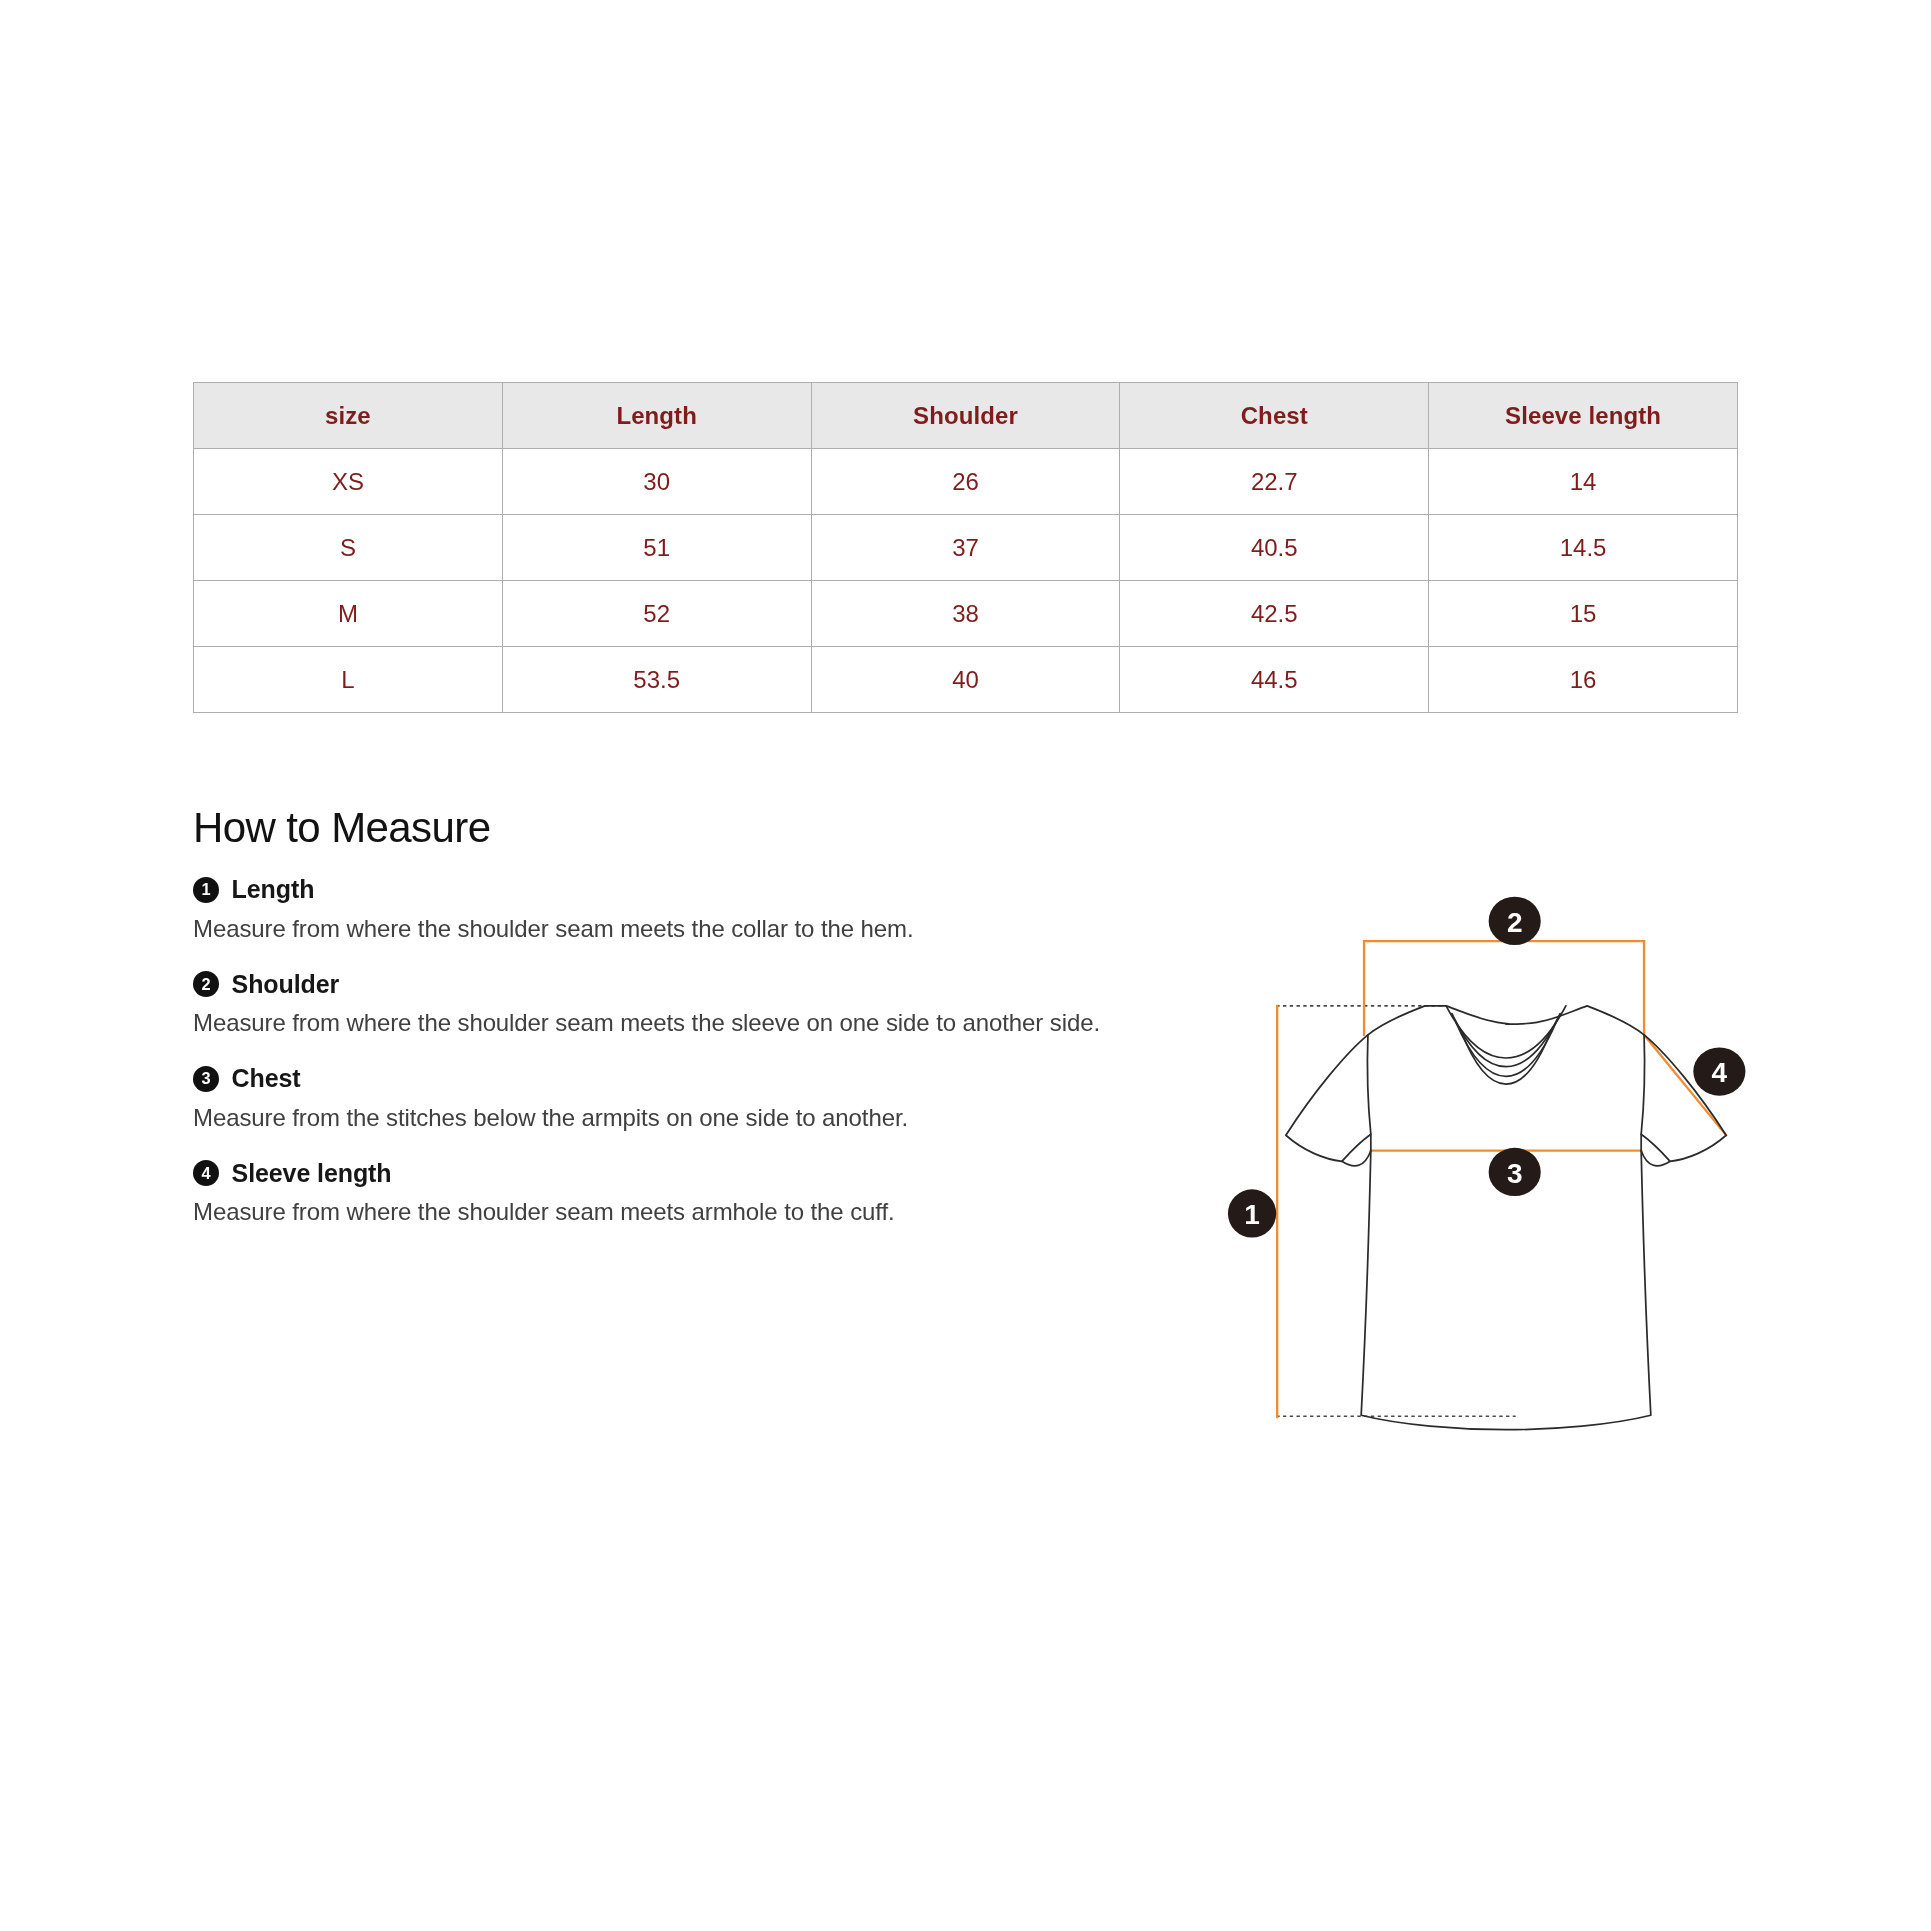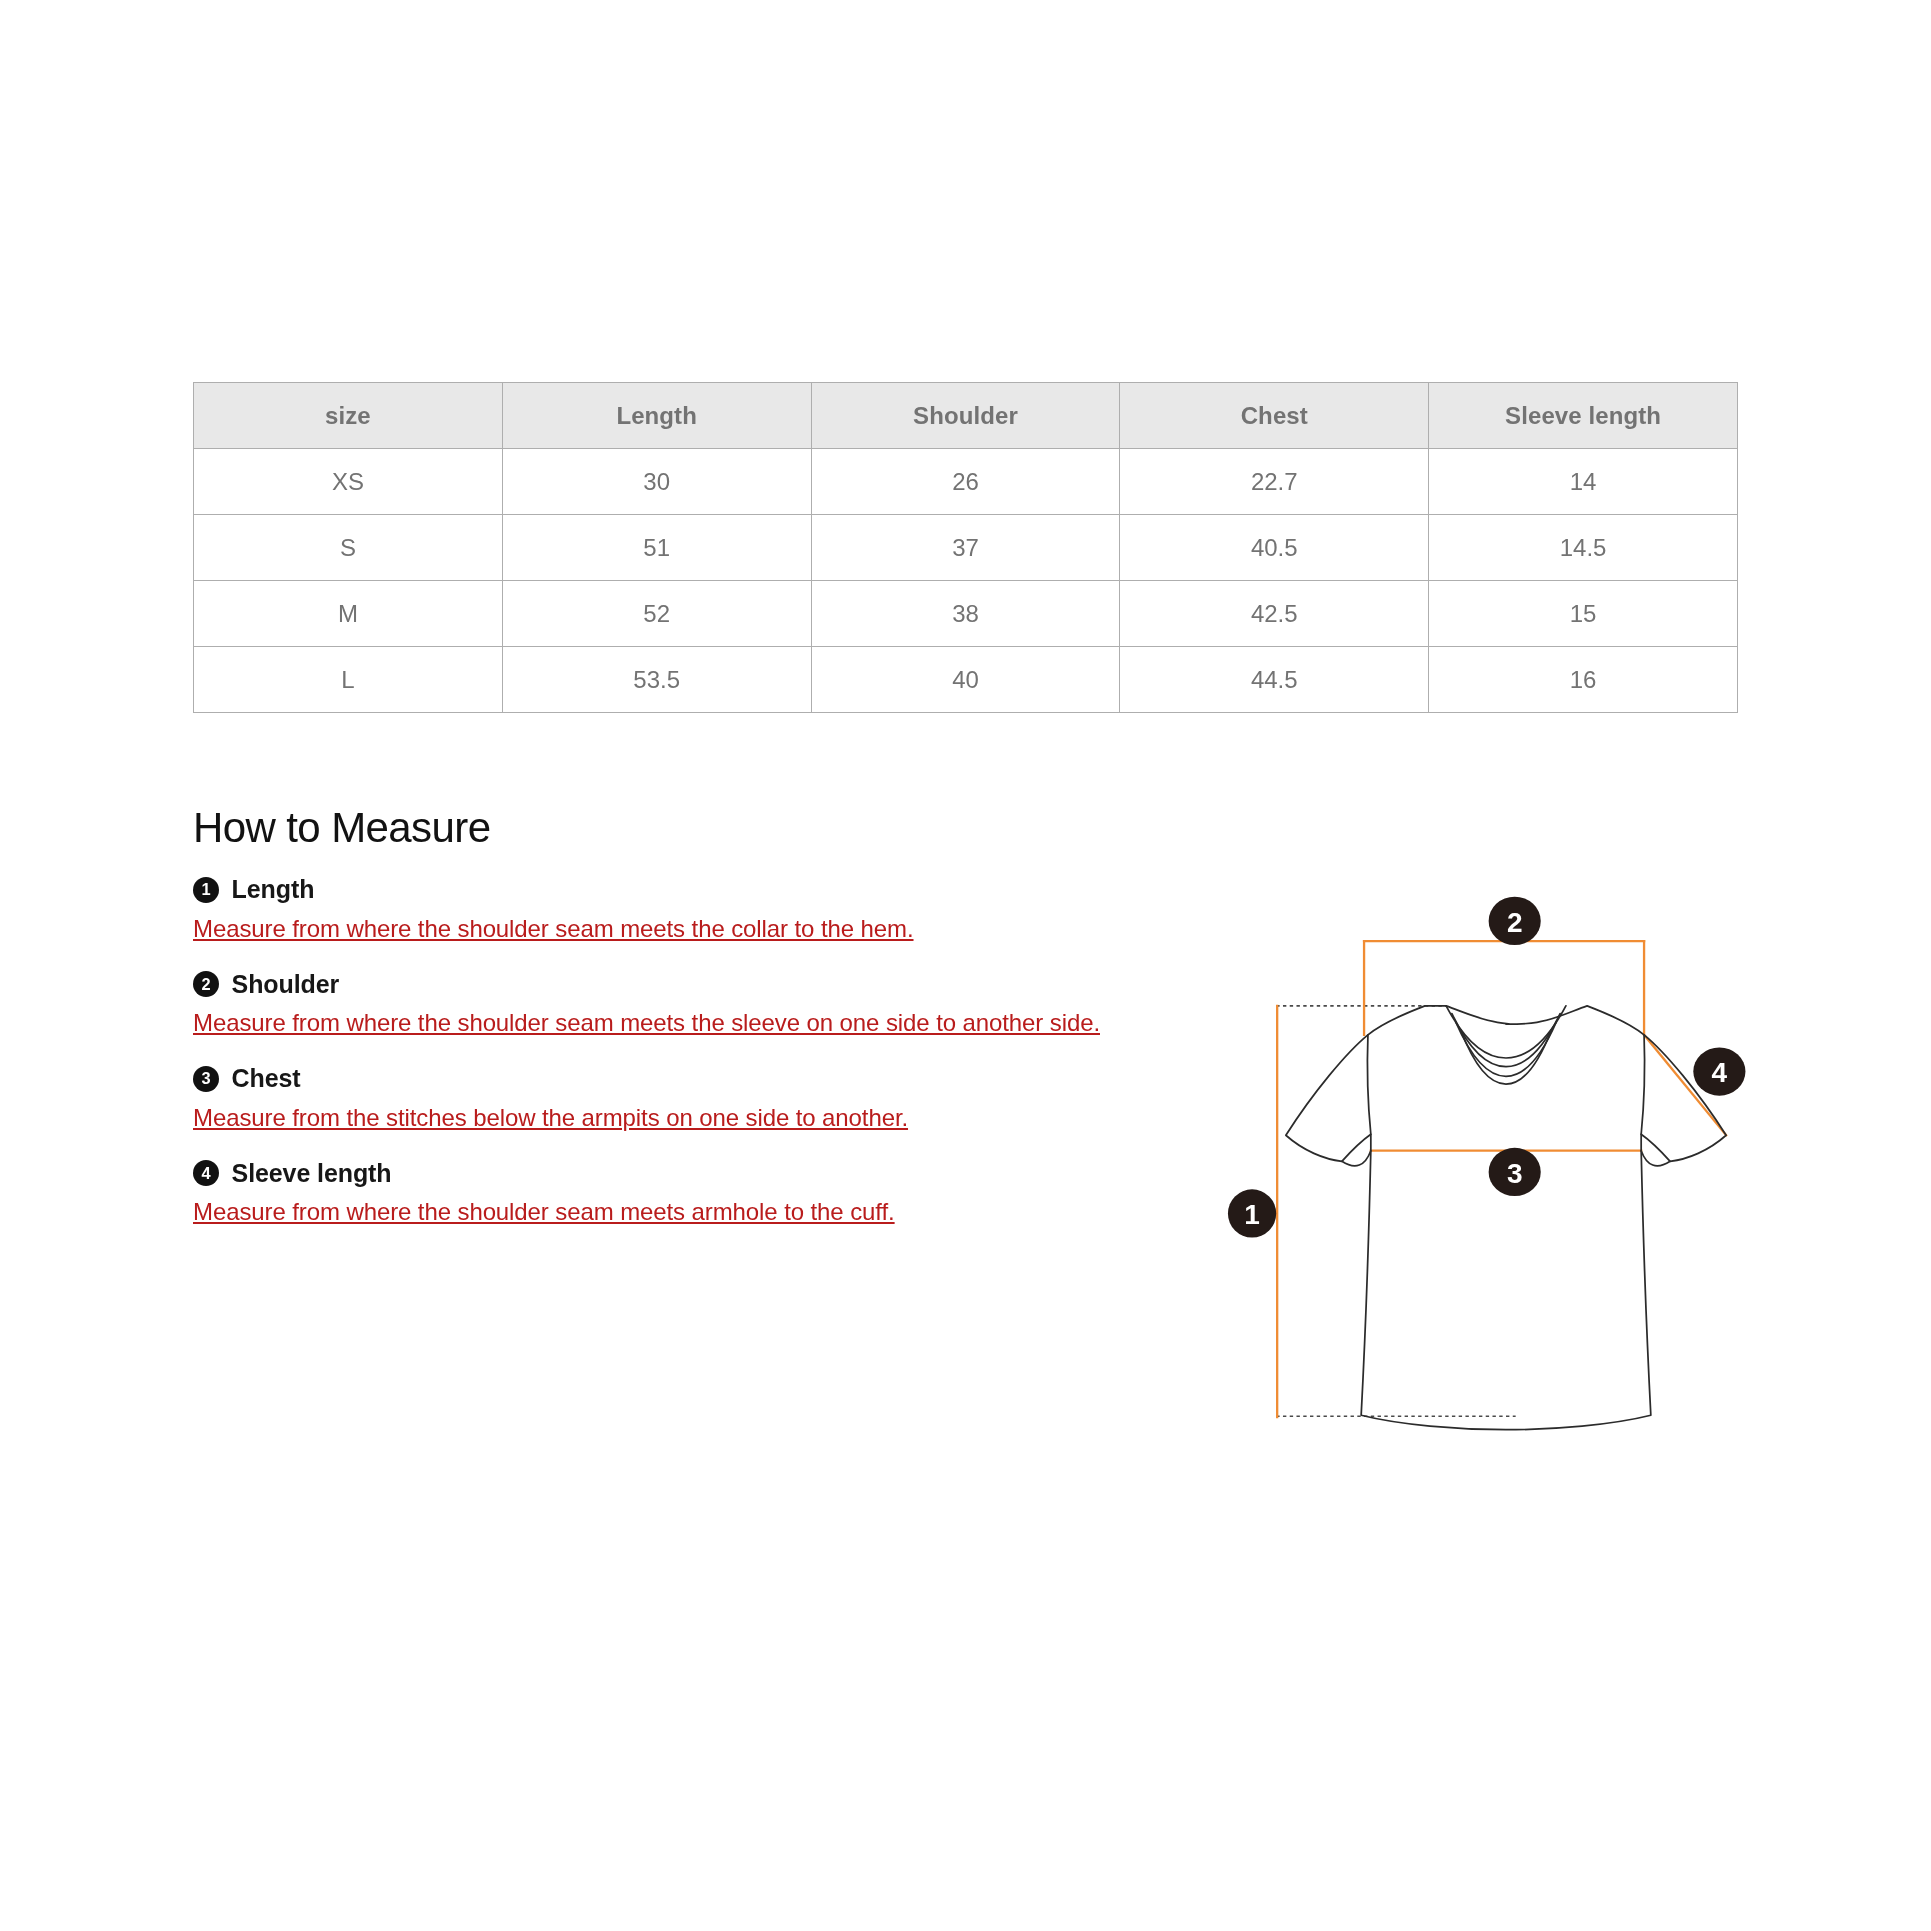--- a/index.html
+++ b/index.html
@@ -31,21 +31,21 @@
     width: 1545px;
     border-collapse: collapse;
     table-layout: fixed;
   }
 
   table.size-table th,
   table.size-table td {
     border: 1px solid #aeaeae;
     text-align: center;
     vertical-align: middle;
-    color: #737373;
+    color: #7f1d1d;
   }
 
   table.size-table thead th {
     background: #e8e8e8;
     font-size: 24px;
     font-weight: bold;
     height: 66px;
     letter-spacing: 0.1px;
   }
 
@@ -98,24 +98,23 @@
 
   .measure-label {
     font-size: 25px;
     font-weight: bold;
     color: #171717;
     letter-spacing: -0.1px;
   }
 
   .measure-desc {
     font-size: 24px;
-    color: #b91c1c;
+    color: #404040;
     letter-spacing: -0.1px;
     margin-bottom: 27px;
-    text-decoration: underline;
   }
 
   
   .diagram {
     position: absolute;
     left: 1226px;
     top: 888px;
     width: 560px;
     height: 676px;
   }

